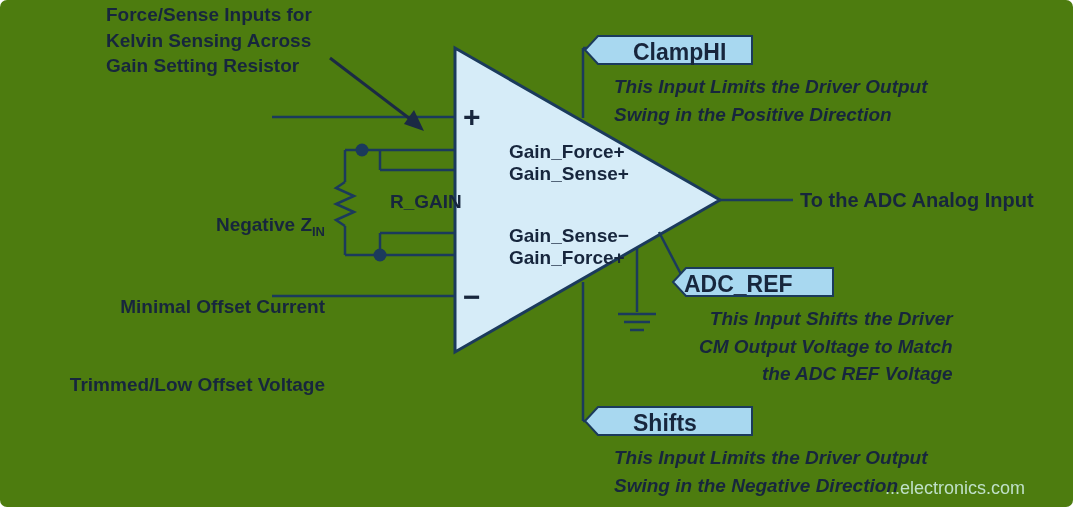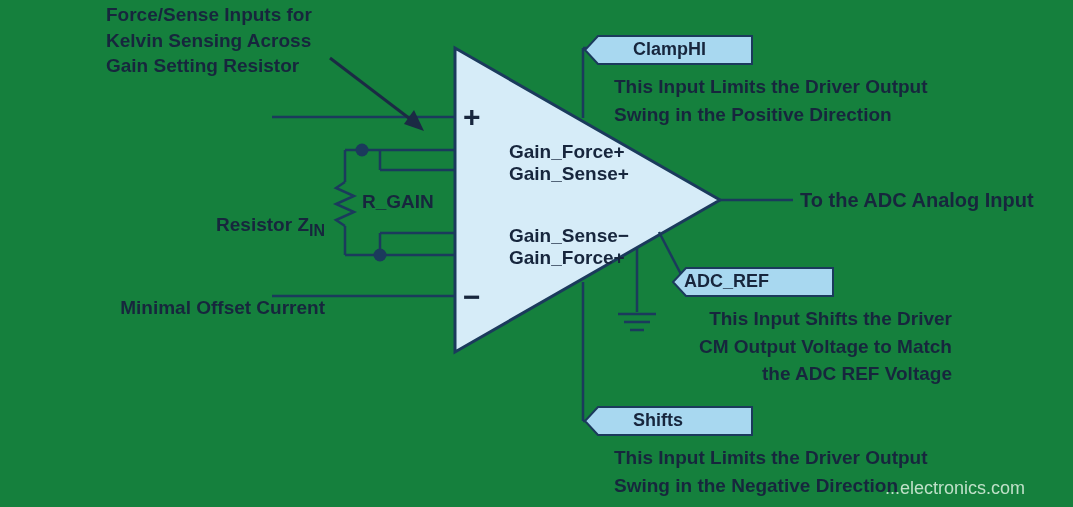--- a/index.html
+++ b/index.html
@@ -4,51 +4,53 @@
 <style>
   html, body {
     margin: 0;
     padding: 0;
     background: #ffffff;
   }
   #stage {
     position: relative;
     width: 1073px;
     height: 507px;
-    background: #15803d;
+    background: #4d7c0f;
     font-family: "Liberation Sans", sans-serif;
     overflow: hidden;
+    border-radius: 7px;
   }
   svg.layer {
     position: absolute;
     left: 0;
     top: 0;
     width: 1073px;
     height: 507px;
   }
   .txt {
     position: absolute;
     color: #1b2a44;
     font-weight: bold;
     white-space: pre;
     line-height: 1.28;
   }
   .note {
     font-size: 19px;
     color: #17263d;
+    font-style: italic;
   }
   .label-pin {
     font-size: 19px;
     color: #17263d;
     font-weight: bold;
     margin-left: 46px;
   }
   .callout-text {
     position: absolute;
-    font-size: 18px;
+    font-size: 23px;
     font-weight: bold;
     color: #17263d;
     white-space: pre;
   }
   .heading {
     font-size: 19px;
     font-weight: bold;
     color: #17263d;
     white-space: pre;
     line-height: 1.35;
@@ -63,36 +65,37 @@
   }
   .plusminus {
     font-size: 30px;
     font-weight: bold;
     color: #17263d;
   }
   .rgain {
     font-size: 19px;
     font-weight: bold;
     color: #17263d;
+    margin-left: 28px;
   }
   .adc-text {
     font-size: 20px;
     font-weight: bold;
     color: #17263d;
     white-space: pre;
   }
   .watermark {
     position: absolute;
     font-size: 18px;
     color: #bfe0c8;
     font-weight: normal;
     white-space: pre;
   }
   .sub {
-    font-size: 16px;
+    font-size: 13px;
     vertical-align: sub;
   }
 </style>
 </head>
 <body>
 
 <div id="stage">
 
   <svg class="layer" viewBox="0 0 1073 507">
 
@@ -143,22 +146,23 @@
     <polygon points="686,268 833,268 833,296 686,296 673,282" fill="#a8d8f0" stroke="#1b3a5c" stroke-width="2"></polygon>
 
     <polygon points="598,407 752,407 752,435 598,435 585,421" fill="#a8d8f0" stroke="#1b3a5c" stroke-width="2"></polygon>
   </svg>
 
   <div class="txt heading" style="left:106px; top:2px;">Force/Sense Inputs for
 Kelvin Sensing Across
 Gain Setting Resistor</div>
 
   <div class="txt left-note" style="left:10px; top:160px; width:315px;">
-    <div><span>Resistor Z</span><span class="sub">IN</span></div>
+    <div><span>Negative Z</span><span class="sub">IN</span></div>
     <div>Minimal Offset Current</div>
+    <div>Trimmed/Low Offset Voltage</div>
   </div>
 
   <div class="txt rgain" style="left:362px; top:190px;">R_GAIN</div>
 
   <div class="txt plusminus" style="left:463px; top:98px;">+</div>
   <div class="txt plusminus" style="left:463px; top:278px;">−</div>
 
   <div class="txt label-pin" style="left:463px; top:140px;">Gain_Force+</div>
   <div class="txt label-pin" style="left:463px; top:162px;">Gain_Sense+</div>
   <div class="txt label-pin" style="left:463px; top:224px;">Gain_Sense−</div>

